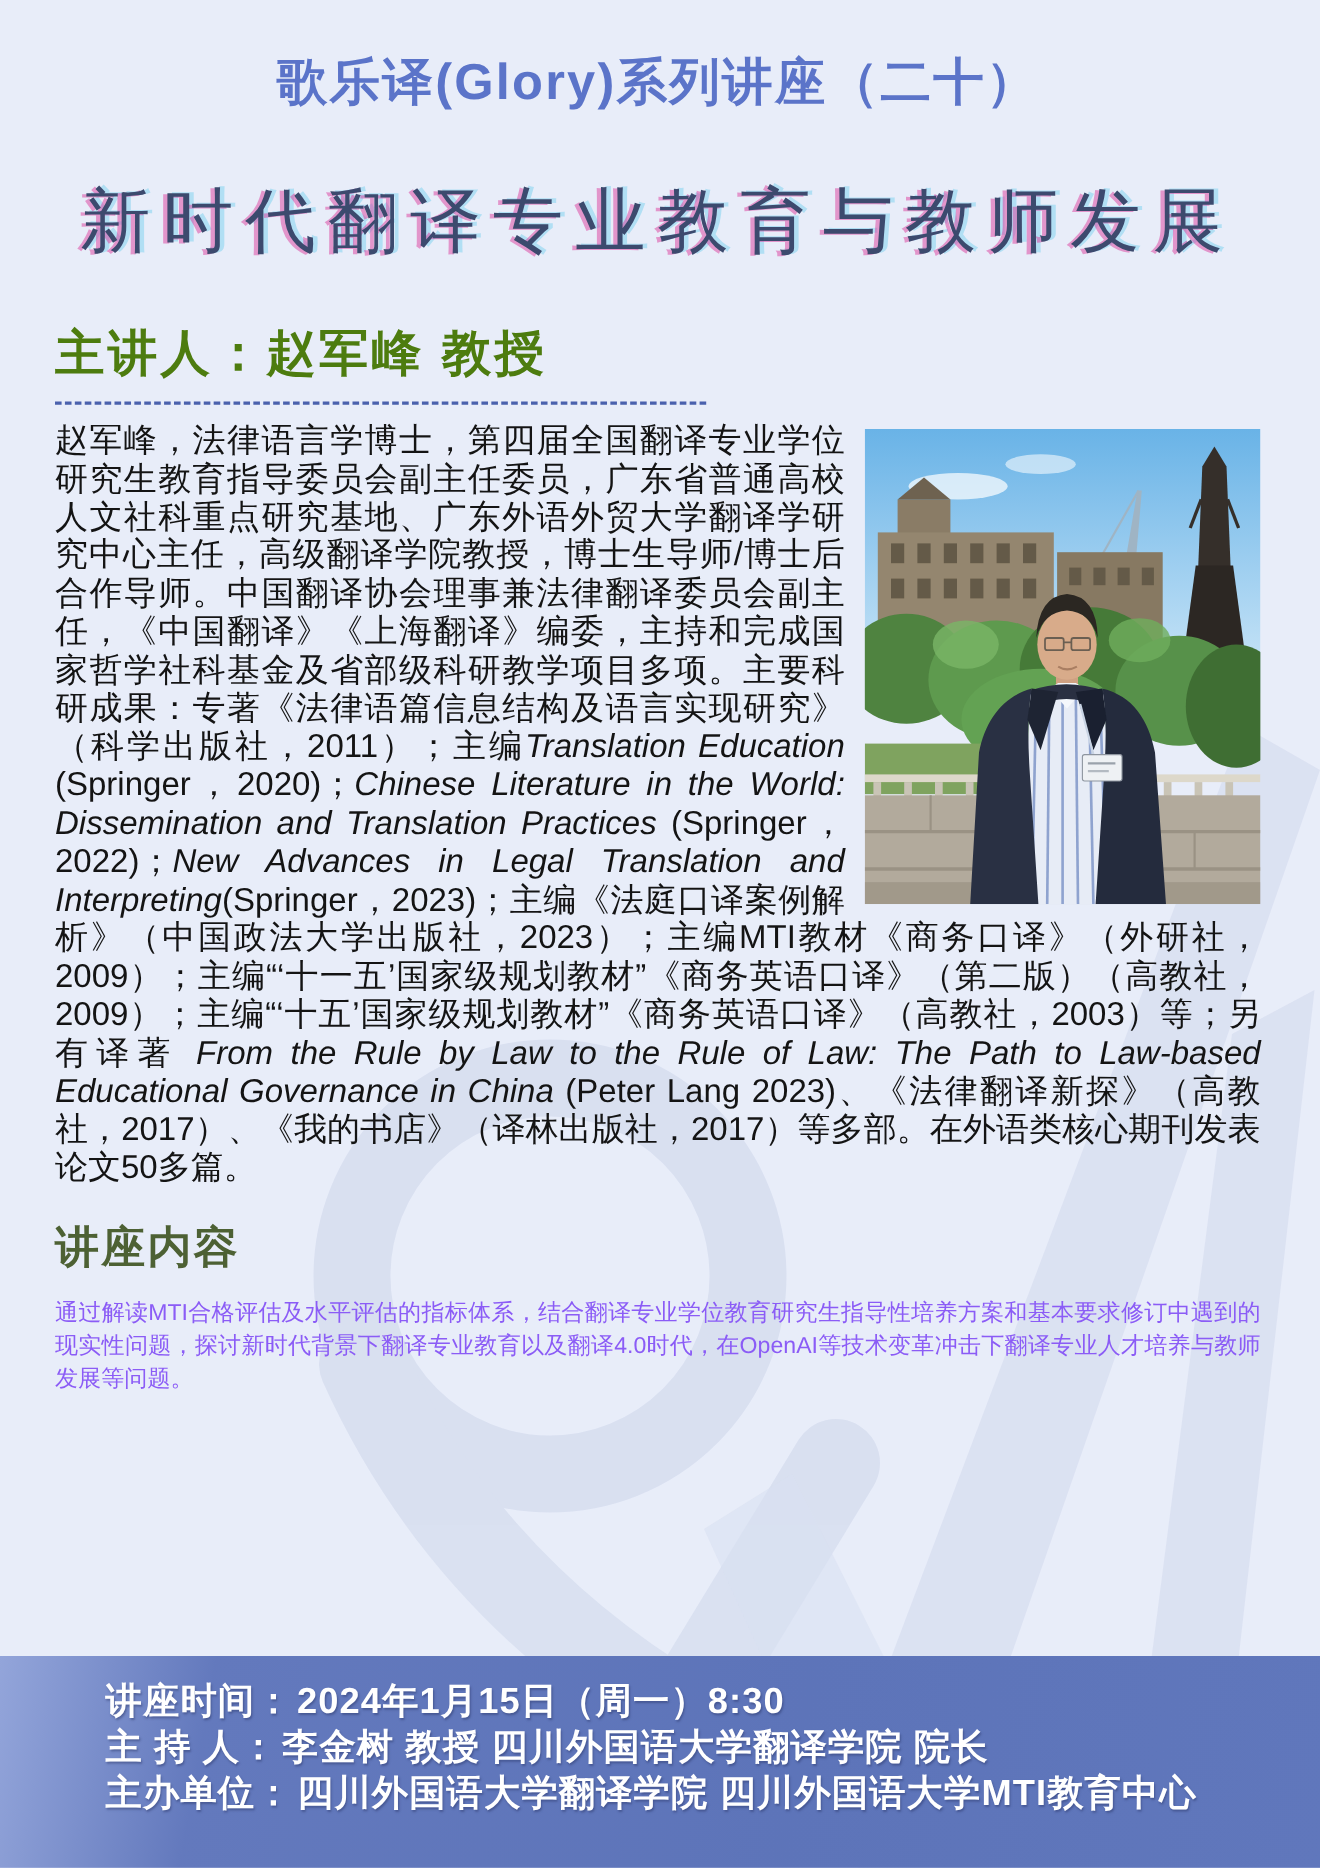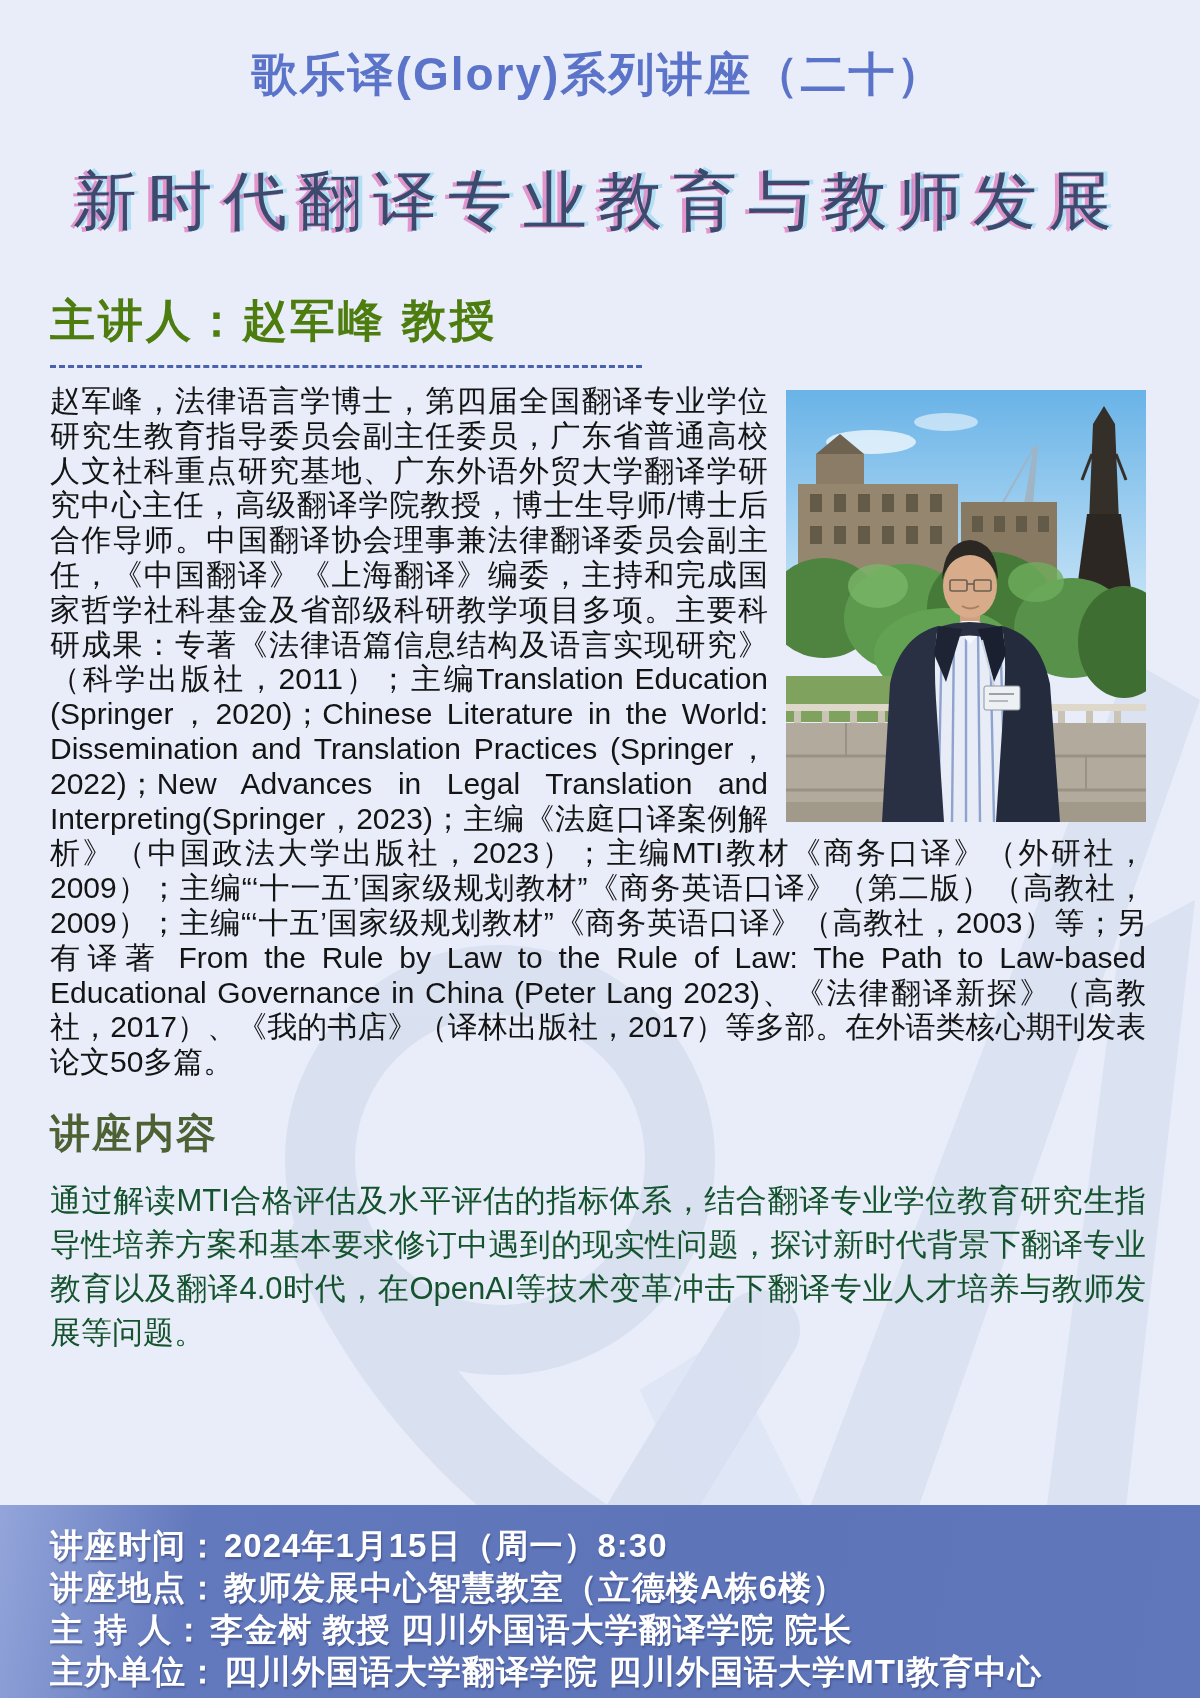--- a/index.html
+++ b/index.html
@@ -15,30 +15,30 @@
     text-shadow:-4px 1px 0 rgba(219,62,158,.50), 4px -1px 0 rgba(62,193,233,.32);}
 
   .speaker-heading{margin:46px 0 0 50px;font-size:45px;font-weight:bold;
     letter-spacing:3px;color:#4d7c0f;}
   .dashed{width:592px;margin:14px 0 0 50px;border-top:3px dashed #4a61ad;}
 
   .bio{margin:16px 50px 0 50px;}
   .photo-wrap{float:right;width:360px;height:432px;margin:6px 0 10px 18px;
     overflow:hidden;}
   .bio p{margin:0;font-size:30px;line-height:1.16;color:#141414;text-align:justify;}
-  .bio .it{}
+  .bio .it{font-style:italic;}
 
   .content-heading{margin:26px 0 12px 50px;font-size:40px;font-weight:bold;
     letter-spacing:2px;color:#4d6134;}
-  .content-text{margin:18px 50px 0 50px;font-size:31px;line-height:1.42;
-    color:#14532d;text-align:justify;}
+  .content-text{margin:18px 50px 0 50px;font-size:21px;line-height:1.42;
+    color:#8b5cf6;text-align:justify;}
 
   .footer{position:absolute;left:0;bottom:0;width:1200px;height:193px;
     background:linear-gradient(100deg,#93a5da 0%,#6379bd 16%,#5d74b9 60%,#6077bc 100%);
-    box-sizing:border-box;padding:20px 0 0 50px;}
+    box-sizing:border-box;padding:20px 0 0 96px;}
   .footer-row{font-size:33px;font-weight:bold;color:#ffffff;line-height:42px;
     letter-spacing:1px;text-shadow:1px 2px 2px rgba(40,50,100,.45);white-space:nowrap;}
   .footer-row .lbl{margin-right:4px;}
 </style>
 </head>
 <body>
 
 <div class="poster">
 
   <svg class="wm" width="1200" height="1698" viewBox="0 0 1200 1698" aria-hidden="true">
@@ -172,23 +172,20 @@
     <h2 class="content-heading">讲座内容</h2>
 
     <p class="content-text">通过解读MTI合格评估及水平评估的指标体系，结合翻译专业学位教育研究生指导性培养方案和基本要求修订中遇到的现实性问题，探讨新时代背景下翻译专业教育以及翻译4.0时代，在OpenAI等技术变革冲击下翻译专业人才培养与教师发展等问题。</p>
   </div>
 
   <div class="footer">
     <div class="footer-row">
       <span class="lbl">讲座时间：</span><span>2024年1月15日（周一）8:30</span>
     </div>
     <div class="footer-row">
-      <span class="lbl">讲座地点：</span><span>教师发展中心智慧教室（立德楼A栋6楼）</span>
-    </div>
-    <div class="footer-row">
       <span class="lbl">主 持 人：</span><span>李金树  教授  四川外国语大学翻译学院 院长</span>
     </div>
     <div class="footer-row">
       <span class="lbl">主办单位：</span><span>四川外国语大学翻译学院 四川外国语大学MTI教育中心</span>
     </div>
   </div>
 
 </div>
 
 </body></html>

